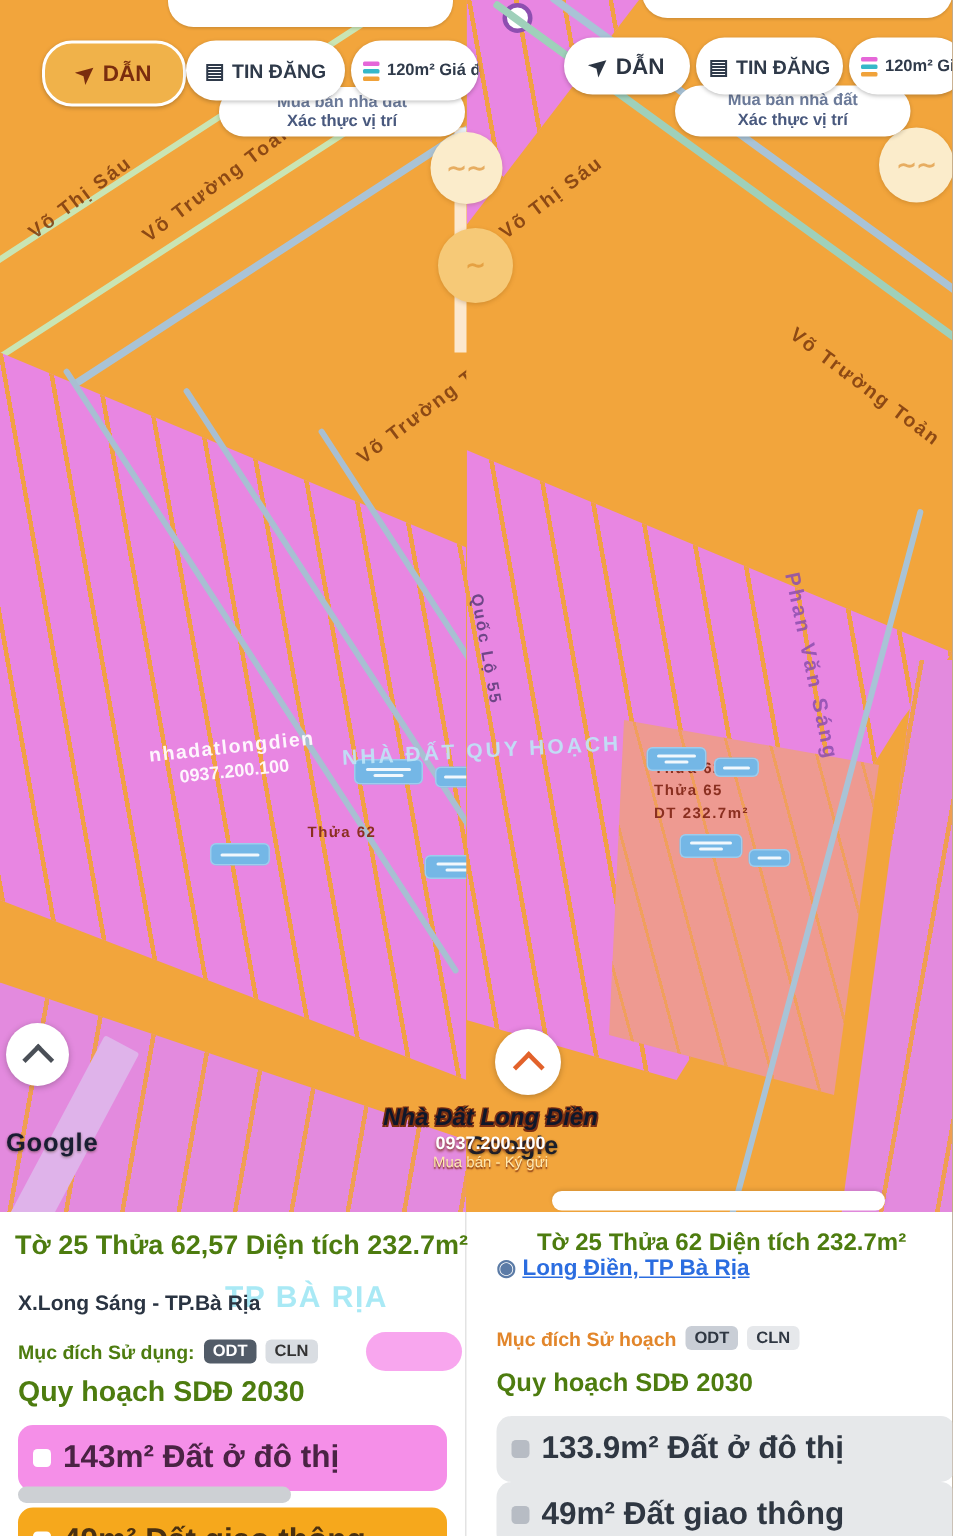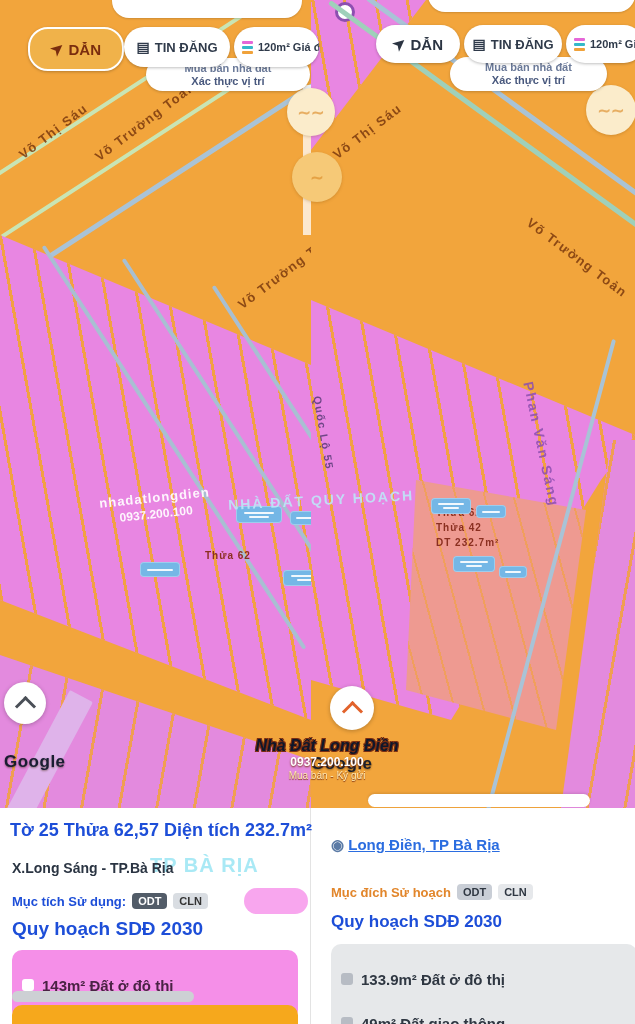--- a/index.html
+++ b/index.html
@@ -40,25 +40,25 @@
   .banner{position:absolute;background:#fff;border-radius:17px;box-shadow:0 1px 3px rgba(0,0,0,.2);
        z-index:5;display:flex;flex-direction:column;align-items:center;justify-content:center;
        line-height:1.15;color:#6b7a99;font-weight:bold;font-size:11px;}
   .toppill{position:absolute;background:#fff;border-radius:17px;z-index:4;box-shadow:0 1px 2px rgba(0,0,0,.15);}
   .layersicon{display:inline-flex;flex-direction:column;gap:2px;}
   .layersicon i{width:11px;height:3px;border-radius:1px;}
   .gwm{position:absolute;color:#0f172a;font-weight:bold;font-size:17px;letter-spacing:.5px;
        text-shadow:0 1px 2px rgba(60,40,10,.55);opacity:.95;}
   #sheets{position:absolute;left:0;top:808px;width:635px;height:216px;background:#fff;}
   .sheetdiv{position:absolute;left:310px;top:0;width:1px;height:216px;background:#e3e3e3;}
-  .t-dark{color:#1d4ed8;text-align:center;}
+  .t-dark{color:#4d7c0f;text-align:center;}
   .badge{display:inline-block;border-radius:4px;font-size:11px;font-weight:bold;
        padding:2px 6px;vertical-align:middle;}
   .chip{position:absolute;border-radius:10px;display:flex;align-items:center;gap:8px;
-       font-weight:bold;font-size:15px;padding:17px 10px;}
+       font-weight:bold;font-size:21px;padding:4px 10px;}
   .sq{display:inline-block;width:12px;height:12px;border-radius:3px;background:#fff;flex:0 0 auto;}
   .annline{font-size:10px;font-weight:bold;color:#8a2f20;line-height:1.5;letter-spacing:1px;}
 </style>
 </head>
 <body>
 
 <div id="stage">
 
   <div id="map">
 
@@ -125,21 +125,21 @@
 
       <div class="line" style="left:305px;top:340px;width:500px;height:4px;background:#a9c3d6;transform:rotate(105deg);"></div>
 
       <div class="rl" style="left:19px;top:150px;transform:rotate(-37deg);">Võ Thị Sáu</div>
       <div class="rl" style="left:222px;top:215px;transform:rotate(37deg);">Võ Trường Toản</div>
       <div class="rl" style="left:225px;top:380px;transform:rotate(78deg);color:#8d4fb0;font-size:14px;letter-spacing:2px;">Phan Văn Sáng</div>
       <div class="rl" style="left:12px;top:395px;transform:rotate(80deg);color:#5a3b78;font-size:11px;">Quốc Lộ 55</div>
 
       <div class="abs" style="left:125px;top:505px;width:120px;">
         <div class="annline">Thửa 62</div>
-        <div class="annline">Thửa 42</div>
+        <div class="annline">Thửa 65</div>
         <div class="annline">DT 232.7m²</div>
       </div>
 
       <div class="bluepill" style="left:120px;top:498px;width:40px;height:16px;">
           <i style="width:26px;"></i>
           <i style="width:16px;"></i>
         </div>
       <div class="bluepill" style="left:165px;top:505px;width:30px;height:13px;">
           <i style="width:18px;"></i>
         </div>
@@ -228,38 +228,39 @@
     <div class="abs" style="left:368px;top:-14px;width:222px;height:13px;background:#fff;border-radius:8px;box-shadow:0 -1px 3px rgba(0,0,0,.12);"></div>
     <div class="sheetdiv"></div>
 
     <div class="abs" style="left:0;top:0;width:310px;height:216px;">
       <div class="abs" style="left:150px;top:46px;color:rgba(140,225,242,.75);font-weight:bold;font-size:20px;letter-spacing:1px;">TP BÀ RỊA</div>
       <div class="abs t-dark" style="left:10px;top:12px;width:300px;font-size:18px;font-weight:bold;white-space:nowrap;">Tờ 25 Thửa 62,57 Diện tích 232.7m²</div>
       <div class="abs" style="left:12px;top:52px;font-size:14px;font-weight:bold;color:#2a3442;">
         <span>X.Long Sáng - TP.Bà Rịa</span>
       </div>
       <div class="abs" style="left:12px;top:80px;width:296px;display:flex;align-items:center;gap:6px;">
-        <span class="t-dark" style="font-size:13px;font-weight:bold;">Mục tích Sử dụng:</span>
+        <span class="t-dark" style="font-size:13px;font-weight:bold;">Mục đích Sử dụng:</span>
         <span class="badge" style="background:#525c68;color:#fff;">ODT</span>
         <span class="badge" style="background:#d9dde2;color:#333;">CLN</span>
         <span style="margin-left:auto;width:64px;height:26px;background:#f8a6ee;border-radius:13px;"></span>
       </div>
       <div class="abs t-dark" style="left:12px;top:110px;font-size:19px;font-weight:bold;">Quy hoạch SDĐ 2030</div>
       <div class="chip" style="left:12px;top:142px;width:266px;height:36px;background:#f58fe8;color:#4a2344;">
         <span class="sq"></span>
         <span>143m² Đất ở đô thị</span>
       </div>
       <div class="abs" style="left:12px;top:183px;width:182px;height:11px;background:#cdd0d4;border-radius:6px;"></div>
       <div class="chip" style="left:12px;top:197px;width:266px;height:36px;background:#f6a81c;color:#4a3010;">
         <span class="sq"></span>
         <span>49m² Đất giao thông</span>
       </div>
     </div>
 
     <div class="abs" style="left:311px;top:0;width:324px;height:216px;">
+      <div class="abs t-dark" style="left:20px;top:12px;width:300px;font-size:16px;font-weight:bold;white-space:nowrap;">Tờ 25 Thửa 62 Diện tích 232.7m²</div>
       <div class="abs" style="left:20px;top:28px;font-size:15px;font-weight:bold;color:#2b6de0;">
         <span style="color:#5b7ba6;">◉</span>
         <span style="text-decoration:underline;">Long Điền, TP Bà Rịa</span>
       </div>
       <div class="abs" style="left:20px;top:76px;width:296px;display:flex;align-items:center;gap:6px;">
         <span style="font-size:13px;font-weight:bold;color:#e2862b;">Mục đích Sử hoạch</span>
         <span class="badge" style="background:#c9ced6;color:#2f3742;">ODT</span>
         <span class="badge" style="background:#e6e8eb;color:#2f3742;">CLN</span>
       </div>
       <div class="abs t-dark" style="left:20px;top:104px;font-size:17px;font-weight:bold;">Quy hoạch SDĐ 2030</div>

